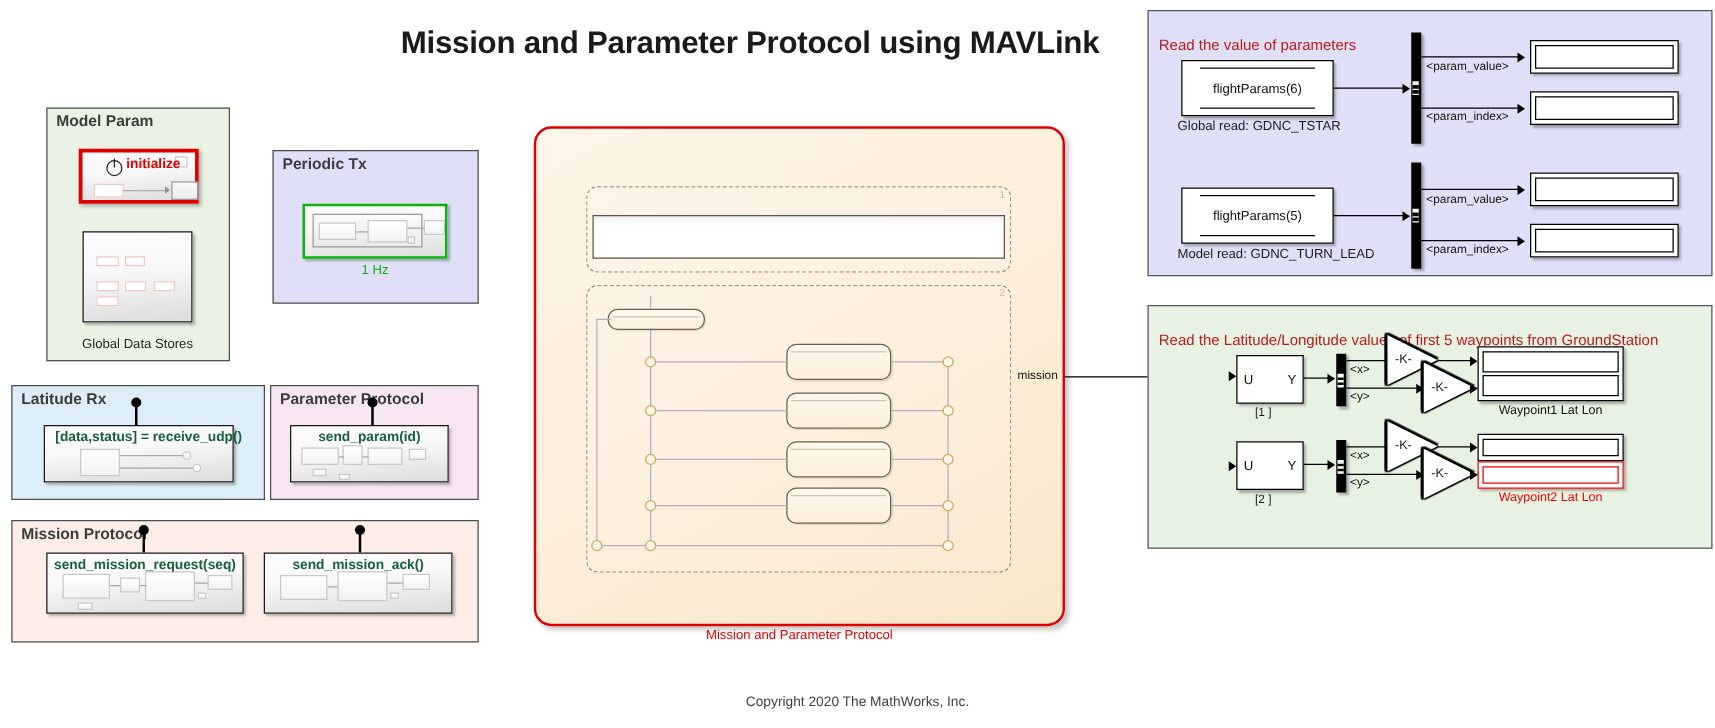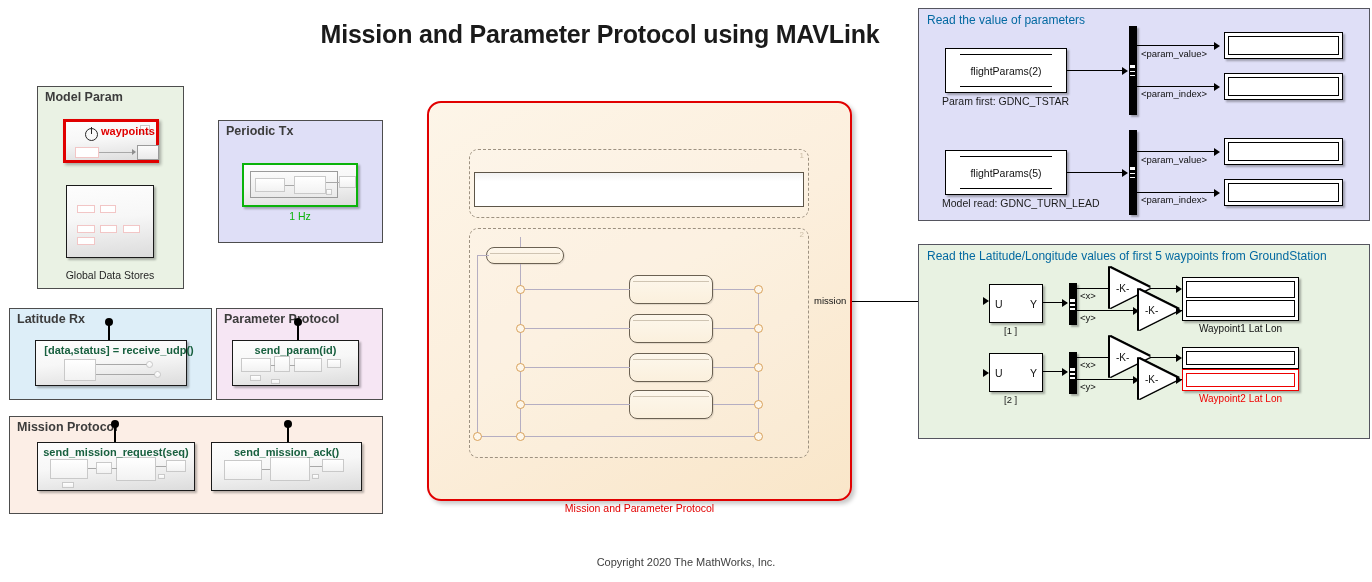--- a/index.html
+++ b/index.html
@@ -69,21 +69,21 @@
   .sfw{position:absolute;background:#b5aec2;height:1px;}
   .sfwv{position:absolute;background:#b5aec2;width:1px;}
   #wide-bar{position:absolute;box-sizing:border-box;border:1.6px solid #5d5548;
     background:linear-gradient(180deg,#f2f2f2 0%,#ffffff 26%,#ffffff 100%);}
 
   
   #panel-params{left:918px;top:8px;width:452px;height:213px;
     box-sizing:border-box;border:1px solid #55555f;background:#dfdff7;}
   #panel-waypoints{left:918px;top:244px;width:452px;height:195px;
     box-sizing:border-box;border:1px solid #55555f;background:#e8f2e2;}
-  .panel-title{position:absolute;left:8px;top:4px;font-size:12px;color:#0369a1;
+  .panel-title{position:absolute;left:8px;top:20px;font-size:12px;color:#b91c1c;
     white-space:nowrap;text-align:right;}
 
   
   .dsblock{position:absolute;box-sizing:border-box;background:#ffffff;
     border:1.6px solid #000;box-shadow:2px 2px 2px rgba(0,0,0,.3);
     display:flex;align-items:center;justify-content:center;
     font-size:10.5px;color:#111;}
   .dsblock .hl{position:absolute;left:12%;right:12%;height:1.2px;background:#000;}
   .ds-cap{position:absolute;font-size:10.5px;color:#1b1b1b;white-space:nowrap;}
 
@@ -143,21 +143,21 @@
 </div>
 
 <div class="sub redsel" style="left:63px;top:119px;width:96px;height:44px;">
   <span class="pwr" style="left:19px;top:6px;"></span>
   <span class="mini" style="left:74px;top:3px;width:10px;height:9px;"></span>
   <span class="mini pink" style="left:9px;top:25px;width:24px;height:11px;"></span>
   <span class="wire" style="left:33px;top:30px;width:34px;"></span>
   <span class="arw" style="left:66px;top:26.5px;border-left-color:#8d8d8d;border-left-width:4px;border-top-width:3px;border-bottom-width:3px;"></span>
   <span class="mini grey" style="left:71px;top:23px;width:22px;height:15px;"></span>
 </div>
-<div class="init-lbl nosel" style="left:101px;top:125px;">waypoints</div>
+<div class="init-lbl nosel" style="left:101px;top:125px;">initialize</div>
 
 <div class="sub" style="left:66px;top:185px;width:88px;height:73px;">
   <span class="mini pink" style="left:10px;top:19px;width:18px;height:8px;"></span>
   <span class="mini pink" style="left:33px;top:19px;width:16px;height:8px;"></span>
   <span class="mini pink" style="left:10px;top:39px;width:18px;height:8px;"></span>
   <span class="mini pink" style="left:33px;top:39px;width:17px;height:8px;"></span>
   <span class="mini pink" style="left:56px;top:39px;width:17px;height:8px;"></span>
   <span class="mini pink" style="left:10px;top:51px;width:18px;height:8px;"></span>
 </div>
 <div class="sub-lbl nosel" style="left:48px;top:269px;width:124px;">Global Data Stores</div>
@@ -296,24 +296,24 @@
 <div class="jdot" style="left:938px;top:299px;"></div>
 <div class="lnv" style="left:940px;top:301px;height:73px;"></div>
 <div class="ln" style="left:940px;top:373px;width:43px;"></div>
 
 <div class="abs" id="panel-params">
   <div class="panel-title nosel">Read the value of parameters</div>
 </div>
 
 <div class="dsblock" style="left:945px;top:48px;width:122px;height:45px;">
   <span class="hl" style="top:5px;"></span>
-  <span>flightParams(2)</span>
+  <span>flightParams(6)</span>
   <span class="hl" style="bottom:5px;"></span>
 </div>
-<div class="ds-cap nosel" style="left:942px;top:95px;">Param first: GDNC_TSTAR</div>
+<div class="ds-cap nosel" style="left:942px;top:95px;">Global read: GDNC_TSTAR</div>
 <div class="ln" style="left:1067px;top:70px;width:56px;"></div>
 <div class="arw" style="left:1122px;top:66.5px;"></div>
 <div class="bus" style="left:1129px;top:26px;width:8px;height:89px;">
   <span class="ports"></span>
 </div>
 <div class="ln" style="left:1137px;top:45px;width:79px;"></div>
 <div class="arw" style="left:1214px;top:41.5px;"></div>
 <div class="sigl nosel" style="left:1141px;top:48px;">&lt;param_value&gt;</div>
 <div class="disp" style="left:1224px;top:32px;width:119px;height:27px;"></div>
 <div class="ln" style="left:1137px;top:86px;width:79px;"></div>

